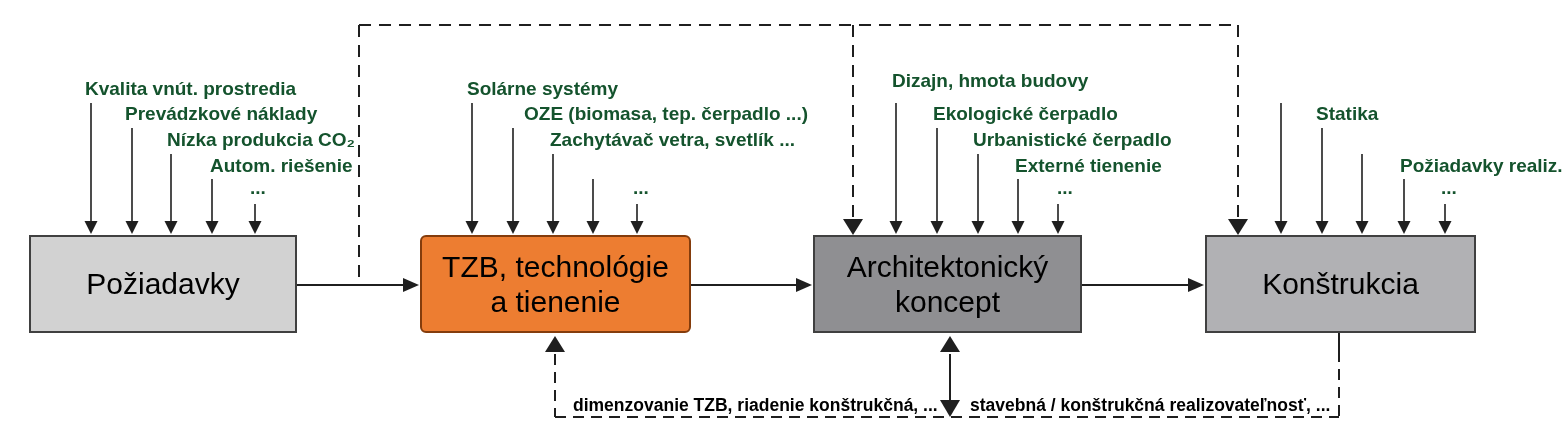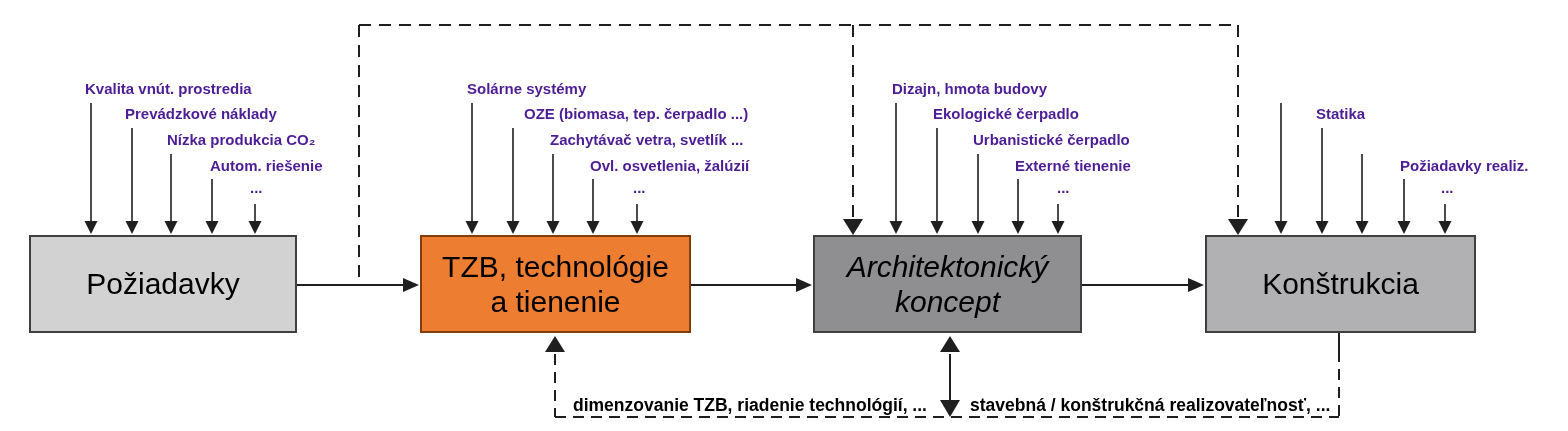--- a/index.html
+++ b/index.html
@@ -14,22 +14,22 @@
   .ln-s{stroke:var(--line);stroke-width:2;fill:none;}
   .ln-t{stroke:var(--line);stroke-width:1.6;fill:none;}
   .hd{fill:var(--line);stroke:none;}
   .node{
     position:absolute;height:98px;box-sizing:border-box;
     border:2px solid #404040;
     display:flex;flex-direction:column;align-items:center;justify-content:center;
     text-align:center;color:#000;font-size:30px;line-height:1.18;
   }
   .in-label{
-    position:absolute;white-space:nowrap;color:#4c1d95;
-    font-size:15px;font-weight:600;line-height:18px;
+    position:absolute;white-space:nowrap;color:#14532d;
+    font-size:19px;font-weight:600;line-height:18px;
   }
   .fb-label{
     position:absolute;white-space:nowrap;color:#000;
     font-size:17.5px;font-weight:600;line-height:18px;
   }
 </style>
 </head>
 <body>
 
 <div class="stage" style="--line: #1f1f1f;">
@@ -115,52 +115,51 @@
       <polygon class="hd" points="950,417 940,400 960,400"></polygon>
       <line class="ln-s" x1="1339" y1="333" x2="1339" y2="351"></line>
       <line class="ln-d2" x1="1339" y1="351" x2="1339" y2="417"></line>
     </g>
   </svg>
 
   <div class="node" style="left: 29px; top: 235px; width: 268px; background: rgb(210, 210, 210); border-color: rgb(64, 64, 64);">
     <div>Požiadavky</div>
   </div>
 
-  <div class="node" style="left: 420px; top: 235px; width: 271px; background: rgb(237, 125, 49); border-color: rgb(132, 60, 12);">
+  <div class="node" style="left: 420px; top: 235px; width: 271px; background: rgb(237, 125, 49); border-color: rgb(132, 60, 12); border-radius: 6px;">
     <div>TZB, technológie</div>
     <div>a tienenie</div>
   </div>
 
-  <div class="node" style="left: 813px; top: 235px; width: 269px; background: rgb(143, 143, 146); border-color: rgb(64, 64, 64); font-style: italic;">
+  <div class="node" style="left: 813px; top: 235px; width: 269px; background: rgb(143, 143, 146); border-color: rgb(64, 64, 64);">
     <div>Architektonický</div>
     <div>koncept</div>
   </div>
 
   <div class="node" style="left: 1205px; top: 235px; width: 271px; background: rgb(177, 177, 180); border-color: rgb(64, 64, 64);">
     <div>Konštrukcia</div>
   </div>
 
   <div class="in-label" style="left:85px;top:80px">Kvalita vnút. prostredia</div>
   <div class="in-label" style="left:125px;top:105px">Prevádzkové náklady</div>
   <div class="in-label" style="left:167px;top:131px">Nízka produkcia CO₂</div>
   <div class="in-label" style="left:210px;top:157px">Autom. riešenie</div>
   <div class="in-label" style="left:250px;top:179px">...</div>
 
   <div class="in-label" style="left:467px;top:80px">Solárne systémy</div>
   <div class="in-label" style="left:524px;top:105px">OZE (biomasa, tep. čerpadlo ...)</div>
   <div class="in-label" style="left:550px;top:131px">Zachytávač vetra, svetlík ...</div>
-  <div class="in-label" style="left:590px;top:157px">Ovl. osvetlenia, žalúzií</div>
   <div class="in-label" style="left:633px;top:179px">...</div>
 
-  <div class="in-label" style="left:892px;top:80px">Dizajn, hmota budovy</div>
+  <div class="in-label" style="left:892px;top:72px">Dizajn, hmota budovy</div>
   <div class="in-label" style="left:933px;top:105px">Ekologické čerpadlo</div>
   <div class="in-label" style="left:973px;top:131px">Urbanistické čerpadlo</div>
   <div class="in-label" style="left:1015px;top:157px">Externé tienenie</div>
   <div class="in-label" style="left:1057px;top:179px">...</div>
 
   <div class="in-label" style="left:1316px;top:105px">Statika</div>
   <div class="in-label" style="left:1400px;top:157px">Požiadavky realiz.</div>
   <div class="in-label" style="left:1441px;top:179px">...</div>
 
-  <div class="fb-label" style="left:573px;top:396px">dimenzovanie TZB, riadenie technológií, ...</div>
+  <div class="fb-label" style="left:573px;top:396px">dimenzovanie TZB, riadenie konštrukčná, ...</div>
   <div class="fb-label" style="left:970px;top:396px">stavebná / konštrukčná realizovateľnosť, ...</div>
 
 </div>
 
 </body></html>

